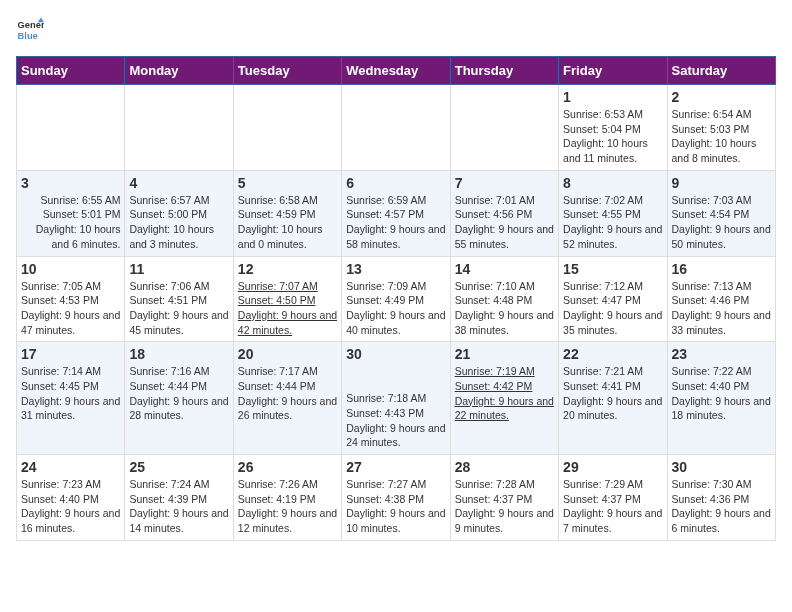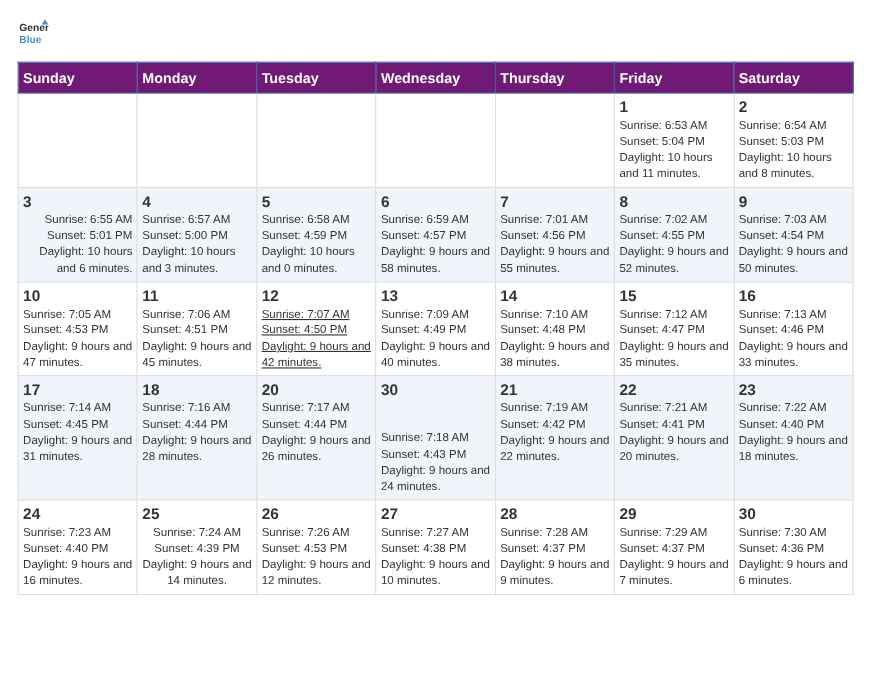--- a/index.html
+++ b/index.html
@@ -240,21 +240,21 @@
 Daylight: 9 hours and 26 minutes.</div>
         </td>
         <td>
           <span class="day-num">30</span>
           <div class="cell-text" style="white-space: pre-line; margin-top: 29px;">Sunrise: 7:18 AM
 Sunset: 4:43 PM
 Daylight: 9 hours and 24 minutes.</div>
         </td>
         <td>
           <span class="day-num">21</span>
-          <div class="cell-text" style="white-space: pre-line;">Sunrise: 7:19 AM
+          <div class="cell-text" style="white-space: pre-line; text-decoration: underline;">Sunrise: 7:19 AM
 Sunset: 4:42 PM
 Daylight: 9 hours and 22 minutes.</div>
         </td>
         <td>
           <span class="day-num">22</span>
           <div class="cell-text" style="white-space: pre-line;">Sunrise: 7:21 AM
 Sunset: 4:41 PM
 Daylight: 9 hours and 20 minutes.</div>
         </td>
         <td>
@@ -266,28 +266,28 @@
       </tr>
       <tr>
         <td>
           <span class="day-num">24</span>
           <div class="cell-text" style="white-space: pre-line;">Sunrise: 7:23 AM
 Sunset: 4:40 PM
 Daylight: 9 hours and 16 minutes.</div>
         </td>
         <td>
           <span class="day-num">25</span>
-          <div class="cell-text" style="white-space: pre-line; text-align: center;">Sunrise: 7:24 AM
+          <div class="cell-text" style="white-space: pre-line;">Sunrise: 7:24 AM
 Sunset: 4:39 PM
 Daylight: 9 hours and 14 minutes.</div>
         </td>
         <td>
           <span class="day-num">26</span>
           <div class="cell-text" style="white-space: pre-line;">Sunrise: 7:26 AM
-Sunset: 4:53 PM
+Sunset: 4:19 PM
 Daylight: 9 hours and 12 minutes.</div>
         </td>
         <td>
           <span class="day-num">27</span>
           <div class="cell-text" style="white-space: pre-line;">Sunrise: 7:27 AM
 Sunset: 4:38 PM
 Daylight: 9 hours and 10 minutes.</div>
         </td>
         <td>
           <span class="day-num">28</span>

